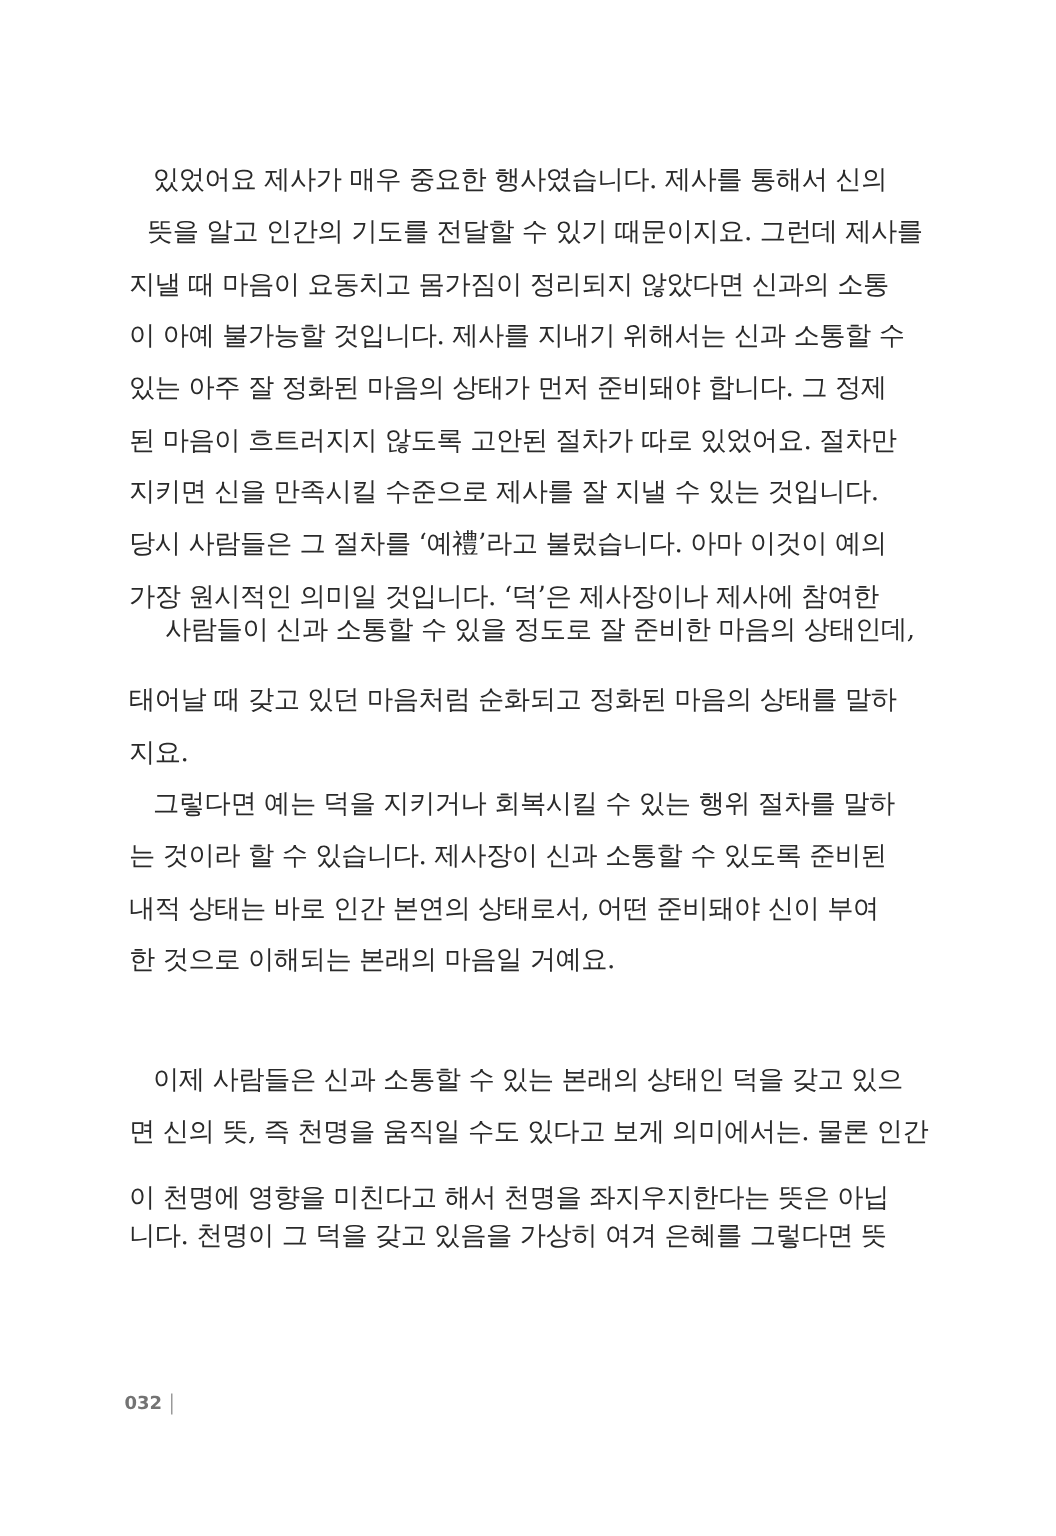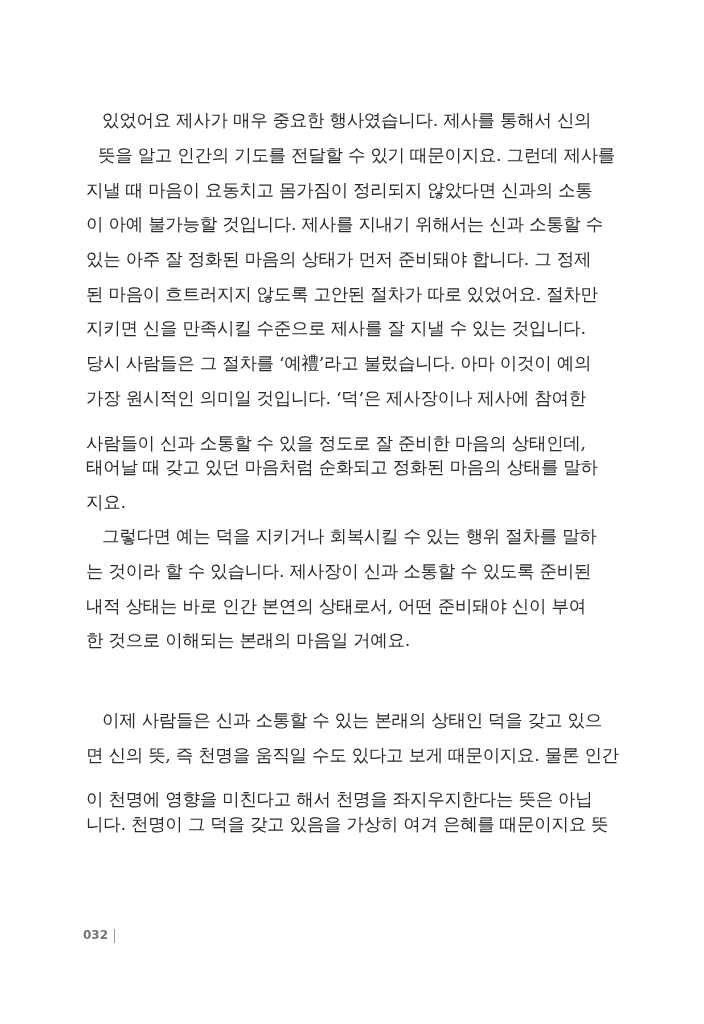--- a/index.html
+++ b/index.html
@@ -28,30 +28,30 @@
 
     <div class="line indent" style="top:0px;">있었어요 제사가 매우 중요한 행사였습니다. 제사를 통해서 신의</div>
     <div class="line" style="top:35px;margin-left:12px;">뜻을 알고 인간의 기도를 전달할 수 있기 때문이지요. 그런데 제사를</div>
     <div class="line" style="top:70px;">지낼 때 마음이 요동치고 몸가짐이 정리되지 않았다면 신과의 소통</div>
     <div class="line" style="top:104px;">이 아예 불가능할 것입니다. 제사를 지내기 위해서는 신과 소통할 수</div>
     <div class="line" style="top:139px;">있는 아주 잘 정화된 마음의 상태가 먼저 준비돼야 합니다. 그 정제</div>
     <div class="line" style="top:174px;">된 마음이 흐트러지지 않도록 고안된 절차가 따로 있었어요. 절차만</div>
     <div class="line" style="top:208px;">지키면 신을 만족시킬 수준으로 제사를 잘 지낼 수 있는 것입니다.</div>
     <div class="line" style="top:243px;">당시 사람들은 그 절차를 ‘예禮’라고 불렀습니다. 아마 이것이 예의</div>
     <div class="line" style="top:278px;">가장 원시적인 의미일 것입니다. ‘덕’은 제사장이나 제사에 참여한</div>
-    <div class="line" style="top:323px;">사람들이 신과 소통할 수 있을 정도로 잘 준비한 마음의 상태인데,</div>
+    <div class="line" style="top:300px;margin-left:24px;">사람들이 신과 소통할 수 있을 정도로 잘 준비한 마음의 상태인데,</div>
     <div class="line" style="top:347px;">태어날 때 갖고 있던 마음처럼 순화되고 정화된 마음의 상태를 말하</div>
     <div class="line last" style="top:382px;">지요.</div>
 
     <div class="line indent" style="top:416px;">그렇다면 예는 덕을 지키거나 회복시킬 수 있는 행위 절차를 말하</div>
     <div class="line" style="top:451px;">는 것이라 할 수 있습니다. 제사장이 신과 소통할 수 있도록 준비된</div>
     <div class="line" style="top:486px;">내적 상태는 바로 인간 본연의 상태로서, 어떤 준비돼야 신이 부여</div>
     <div class="line last" style="top:520px;">한 것으로 이해되는 본래의 마음일 거예요.</div>
 
     <div class="line indent" style="top:600px;">이제 사람들은 신과 소통할 수 있는 본래의 상태인 덕을 갖고 있으</div>
-    <div class="line" style="top:635px;">면 신의 뜻, 즉 천명을 움직일 수도 있다고 보게 때문이지요. 물론 인간</div>
+    <div class="line" style="top:635px;">면 신의 뜻, 즉 천명을 움직일 수도 있다고 보게 의미에서는. 물론 인간</div>
     <div class="line" style="top:679px;">이 천명에 영향을 미친다고 해서 천명을 좌지우지한다는 뜻은 아닙</div>
-    <div class="line" style="top:704px;">니다. 천명이 그 덕을 갖고 있음을 가상히 여겨 은혜를 때문이지요 뜻</div>
+    <div class="line" style="top:704px;">니다. 천명이 그 덕을 갖고 있음을 가상히 여겨 은혜를 그렇다면 뜻</div>
   </div>
 
   <div class="folio">032</div>
   <div class="folio-bar"></div>
 </div>
 
 </body></html>

